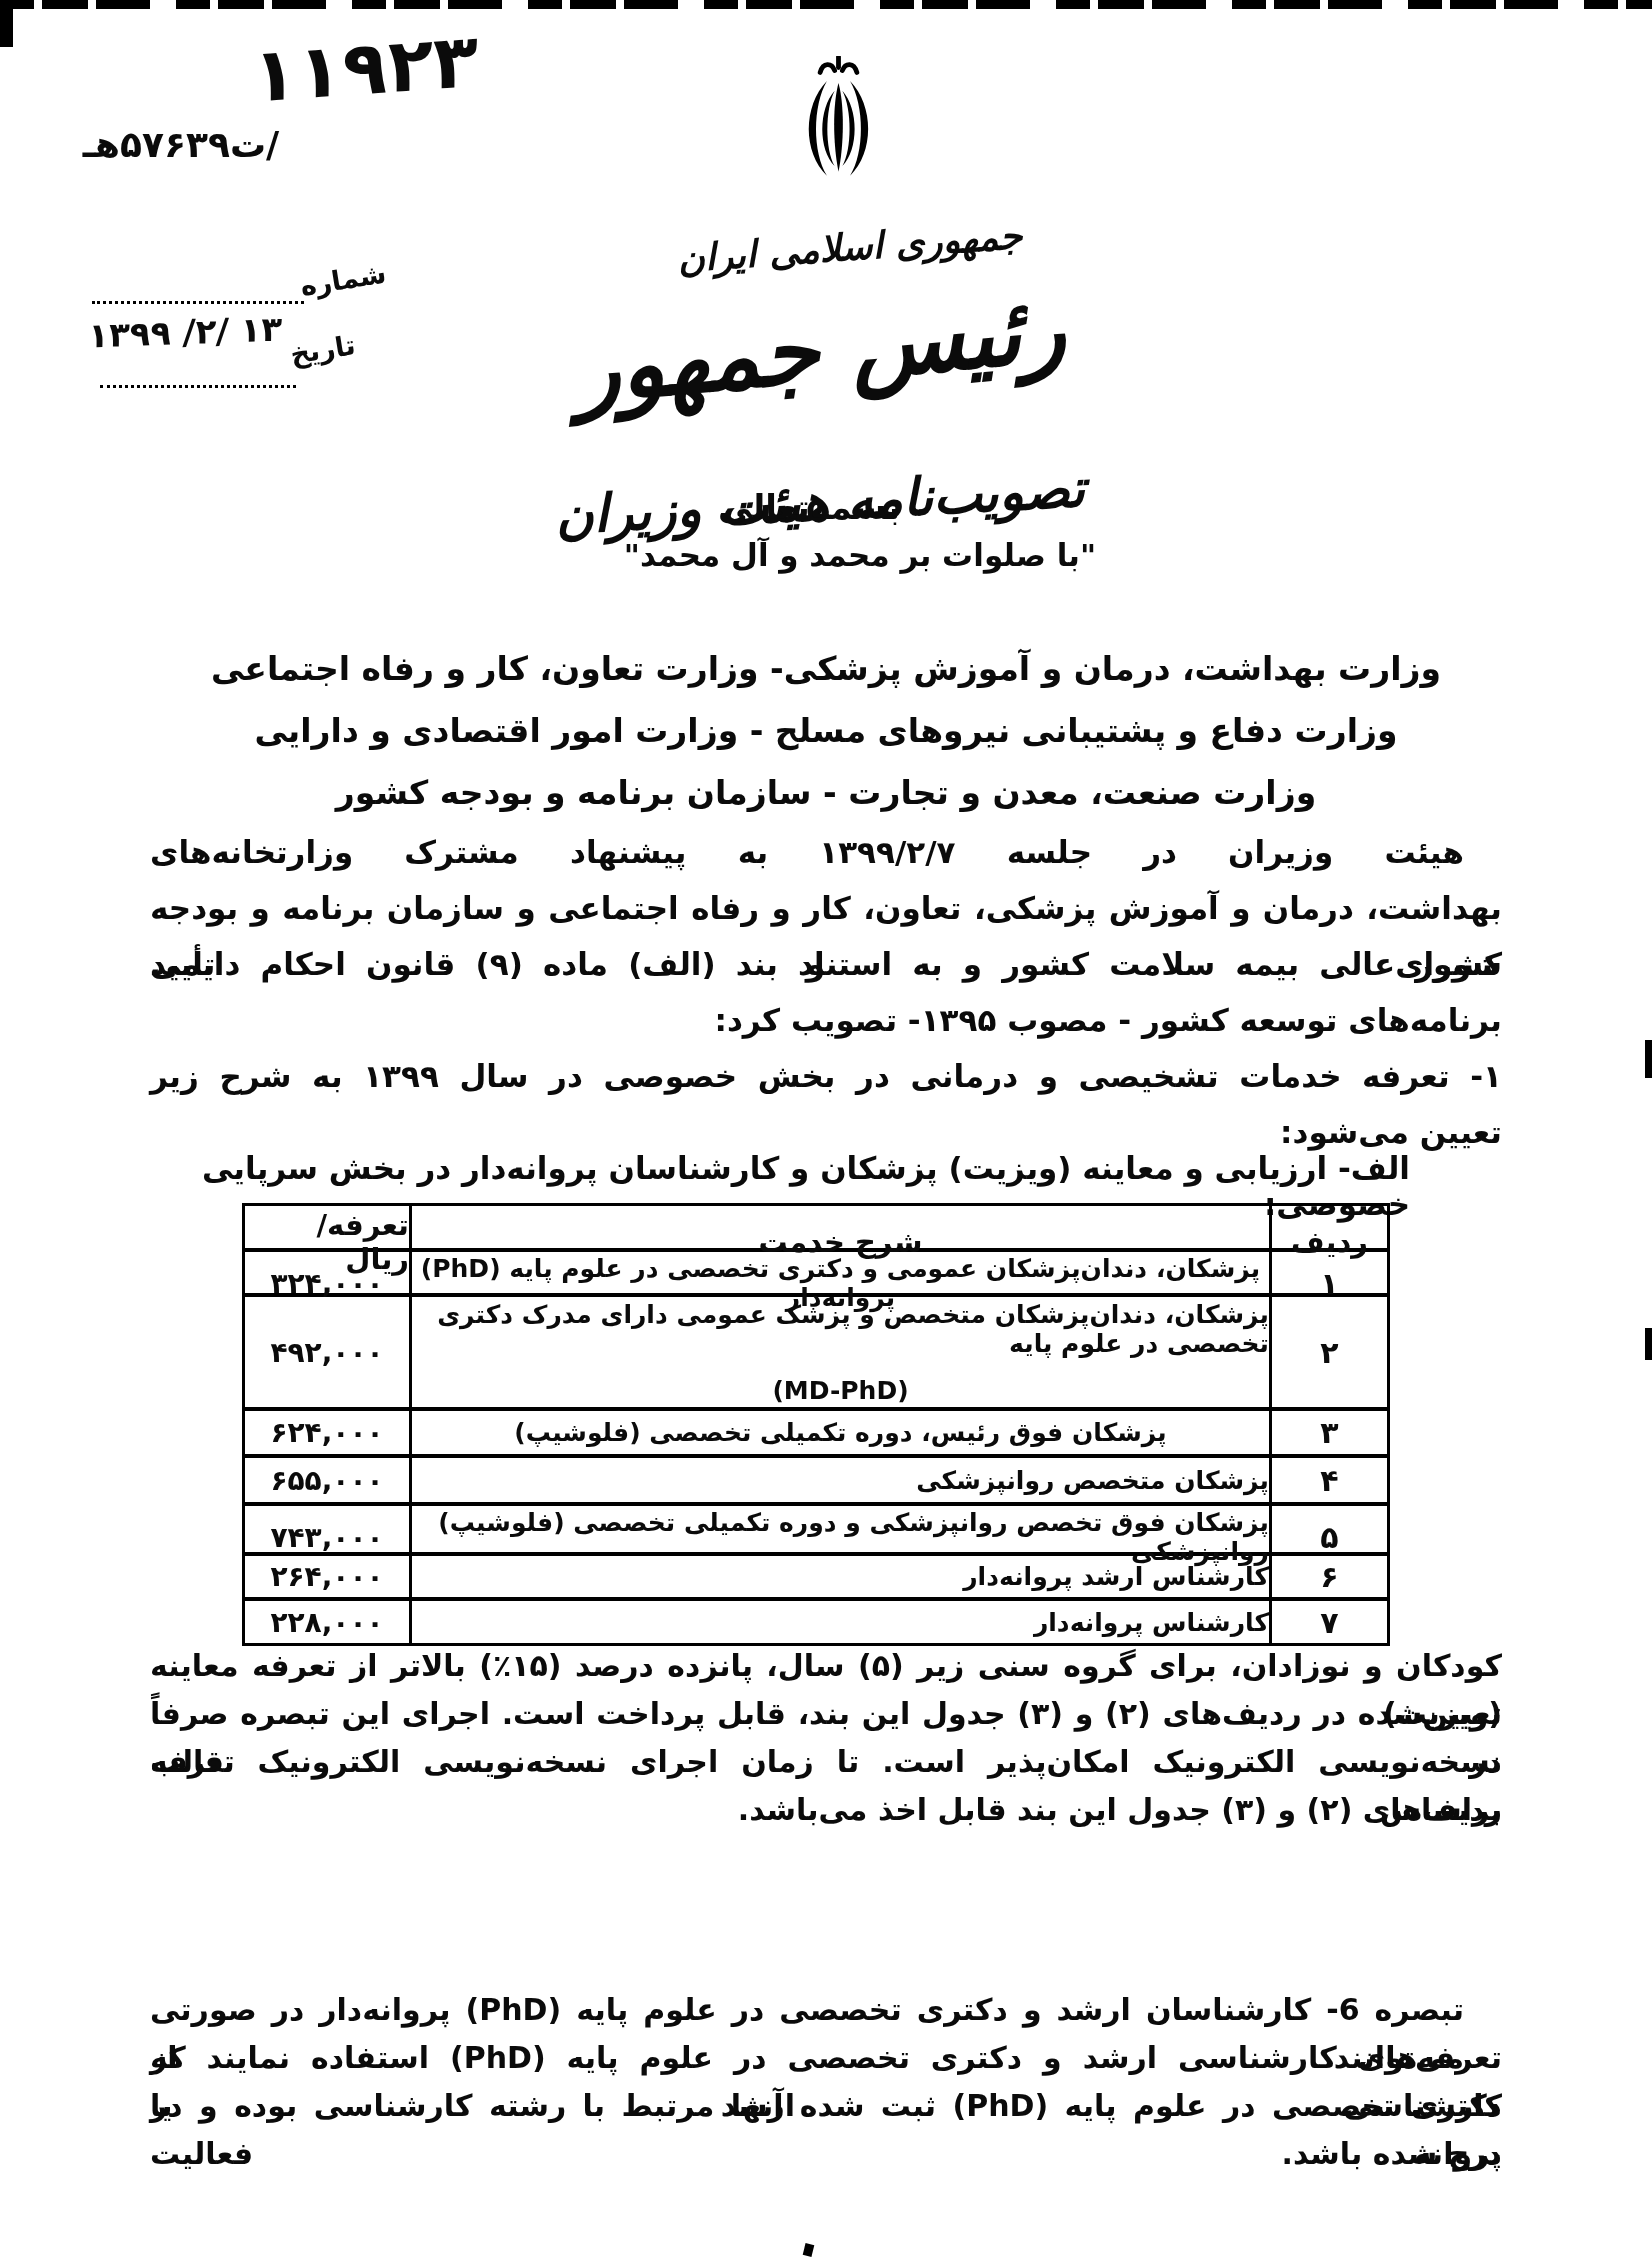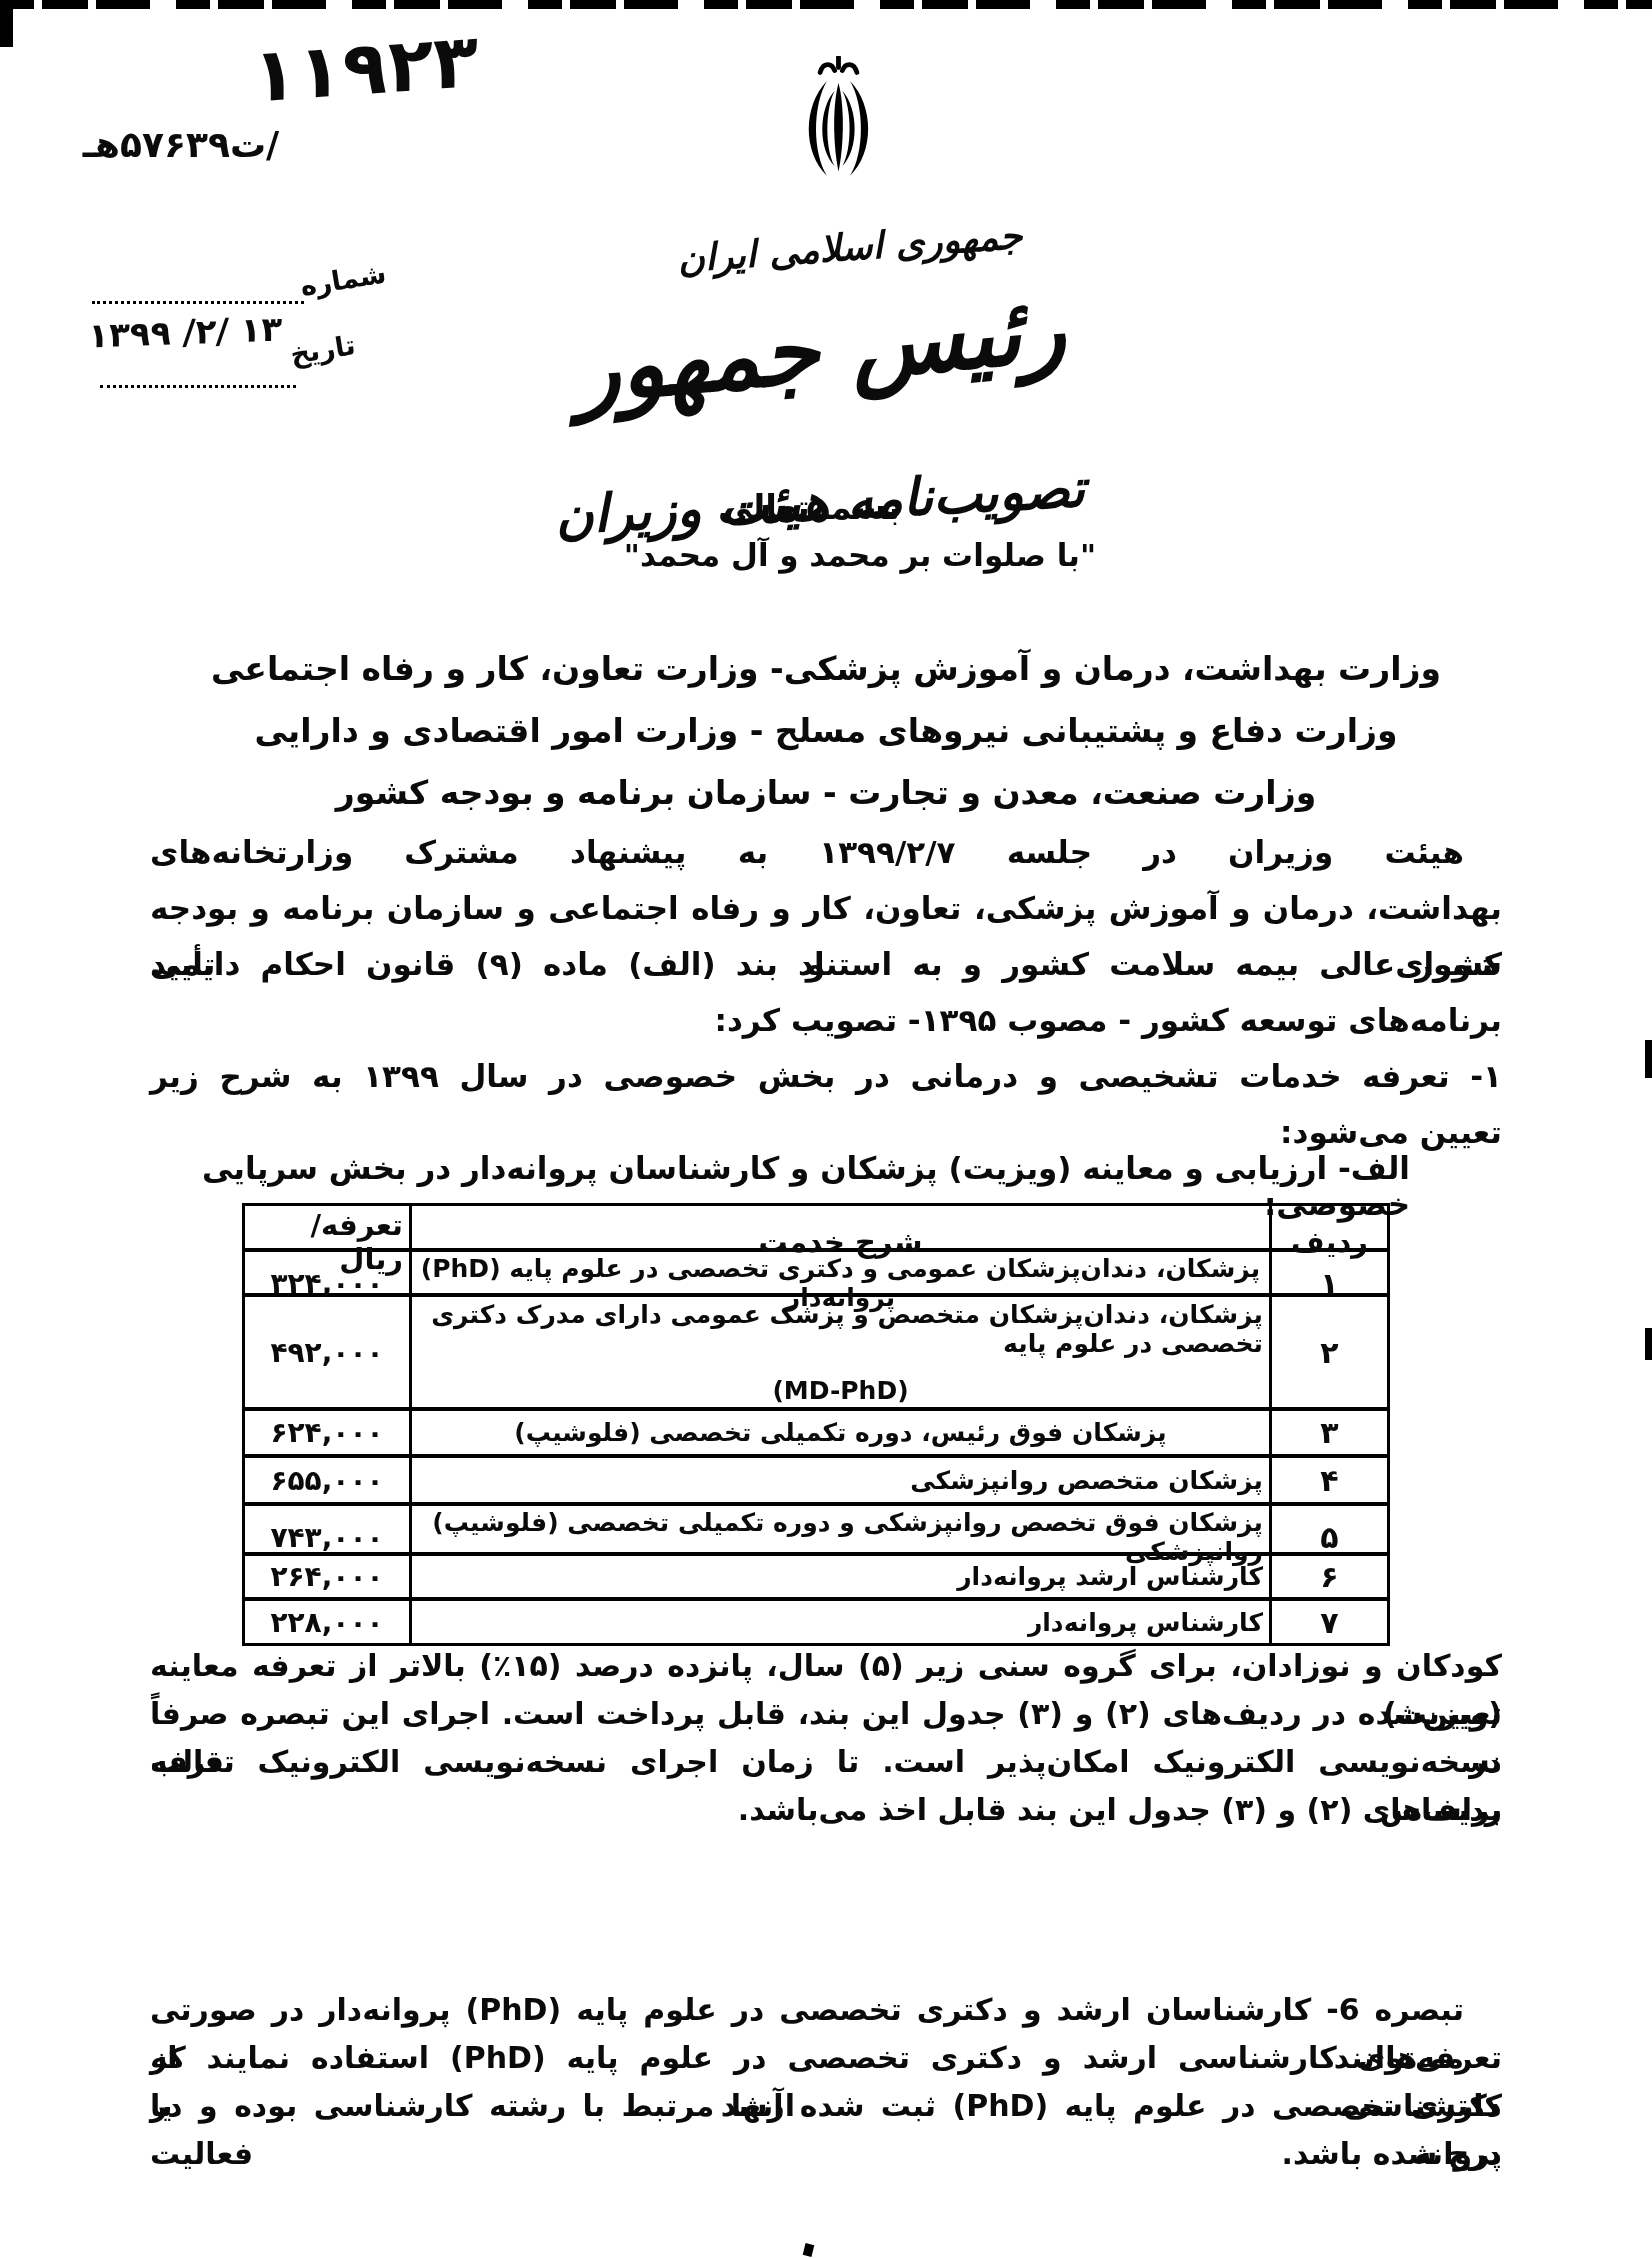--- a/index.html
+++ b/index.html
@@ -39,21 +39,21 @@
   .bodytext .ln{height:56px;overflow:visible;}
   .just{text-align:justify;text-align-last:justify;}
   .rt{text-align:right;}
   .indent1{padding-right:38px;}
   .section-a{top:1150px;left:150px;width:1260px;direction:rtl;text-align:right;
     font-size:31px;font-weight:bold;}
   
   .ttable{top:1203px;left:242px;width:1148px;border:3px solid #000;direction:rtl;box-sizing:border-box;}
   .trow{display:grid;grid-template-columns:115px 1fr 164px;direction:rtl;box-sizing:border-box;}
   .trow + .trow{border-top:4px solid #000;}
-  .cell{display:flex;align-items:center;box-sizing:border-box;padding:2px 6px;
+  .cell{display:flex;align-items:center;box-sizing:border-box;padding:2px 0;
         font-size:25px;font-weight:bold;direction:rtl;}
   .cell-no{justify-content:center;font-size:30px;}
   .cell-desc{border-left:3px solid #000;border-right:3px solid #000;flex-direction:column;justify-content:center;}
   .cell-desc .dline{width:100%;}
   .cell-tariff{justify-content:center;font-size:28px;}
   .thead .cell{justify-content:center;font-size:29px;}
   .al-c{text-align:center;}
   .al-r{text-align:right;}
   .h-head{height:42px;} .h-r1{height:45px;} .h-r2{height:114px;} .h-r3{height:47px;}
   .h-r4{height:48px;} .h-r5{height:50px;} .h-r6{height:45px;} .h-r7{height:46px;}

